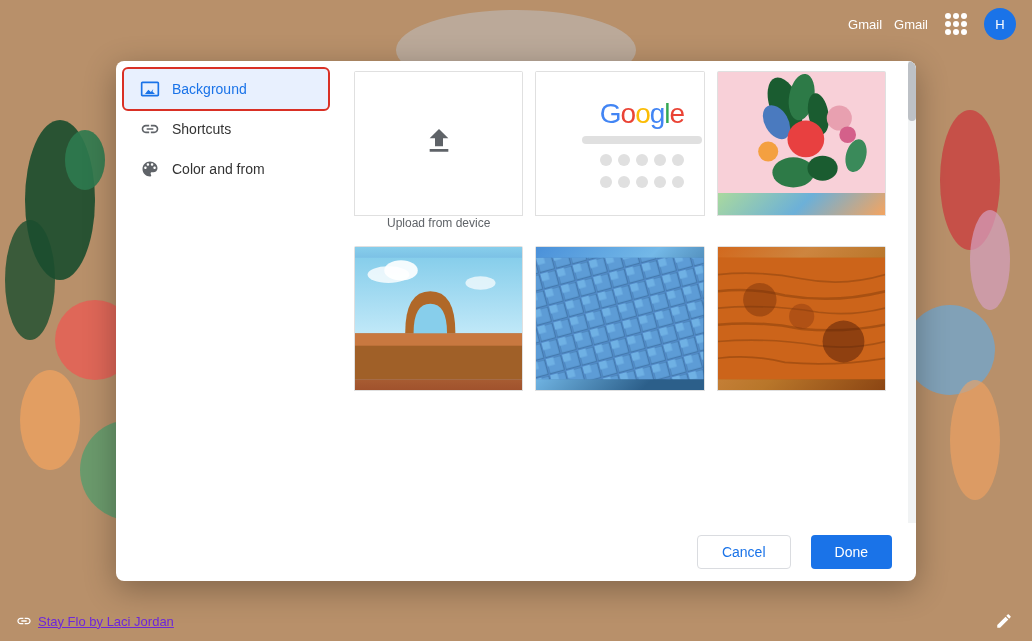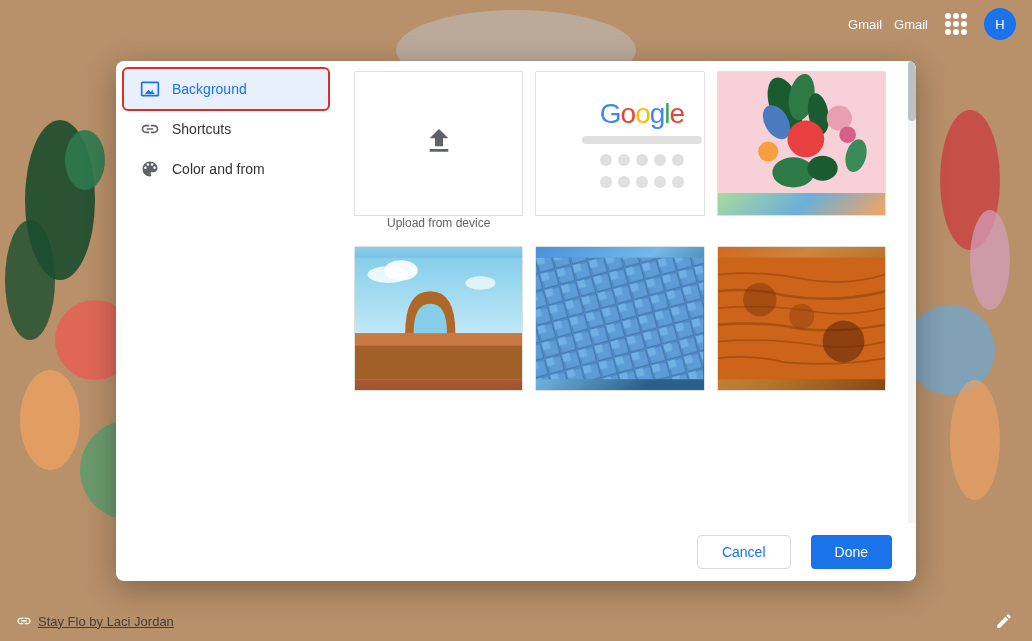--- a/index.html
+++ b/index.html
@@ -288,21 +288,21 @@
       right: 0;
       height: 40px;
       display: flex;
       align-items: center;
       justify-content: space-between;
       padding: 0 16px;
       z-index: 10;
     }
     .stay-flo-link {
       display: flex; align-items: center; gap: 6px;
-      color: #404040;
+      color: #6d28d9;
       font-size: 13px;
       cursor: pointer;
       text-decoration: underline;
     }
     .edit-icon {
       width: 24px; height: 24px;
       display: flex; align-items: center; justify-content: center;
       cursor: pointer;
     }
 

